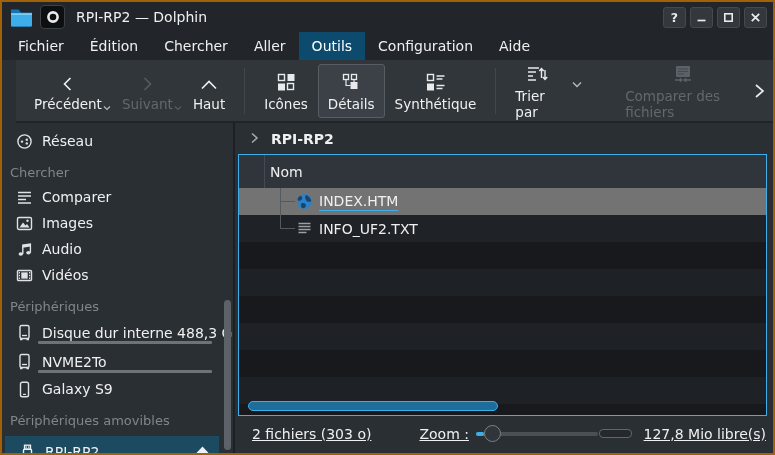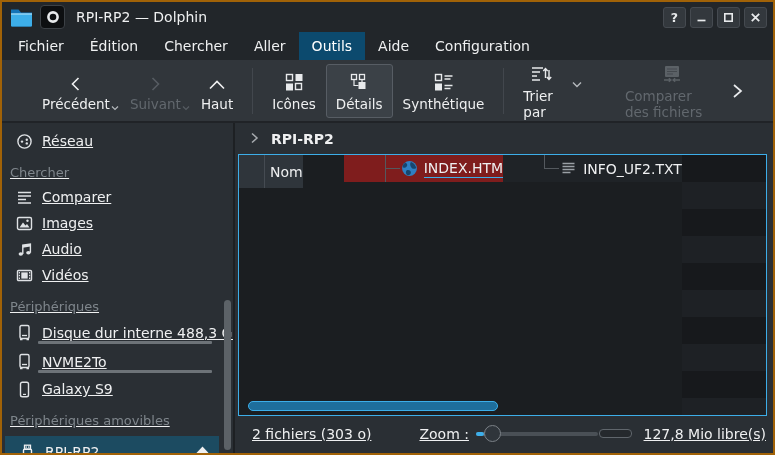--- a/index.html
+++ b/index.html
@@ -18,62 +18,62 @@
              display:flex; align-items:center; justify-content:center; margin-left:4px;
              font-size:12.5px; font-weight:bold; color:#e8eaec; }
 
   
   .menubar { height:28px; background:#22262a; display:flex; align-items:stretch; padding-left:3px; flex:none; }
   .menu-item { padding:0 13px; display:flex; align-items:center; font-size:14px; }
   .menu-item.active { background:#0c4a6e; color:#ffffff; }
 
   
   .toolbar { height:63px; background:#31363b; border-bottom:2px solid #202327; display:flex;
-             align-items:center; padding:0 24px; flex:none; }
+             align-items:center; padding:0 2px; flex:none;margin-left:14px; }
   .tool-btn { display:flex; flex-direction:column; align-items:center; justify-content:center;
               gap:4px; padding:5px 9px; font-size:13.5px; position:relative; border:1px solid transparent; }
   .tool-btn .ticon { height:22px; display:flex; align-items:flex-end; }
   .tool-btn.disabled { color:#62686e; }
   .tool-btn.selected { background:#3b4147; border:1px solid #575d64; border-radius:3px; }
   .btn-caret { position:absolute; right:0px; bottom:3px; }
   .tool-sep { width:1px; height:46px; background:#42474d; margin:0 9px; flex:none; }
   .row-caret { margin:0 4px 14px 2px; }
   .overflow { margin-left:auto; margin-right:4px; display:flex; }
 
   
   .main-body { flex:1; display:flex; min-height:0; }
 
   .sidebar { width:233px; flex:none; background:#2a2f34; border-right:2px solid #1d2023;
-             position:relative; padding-top:5px; font-size:14px; display:flex; flex-direction:column;text-decoration:underline; }
+             position:relative; padding-top:5px; font-size:14px; display:flex; flex-direction:column; }
   .side-item { height:26px; display:flex; align-items:center; flex:none; }
   .side-item .si { width:18px; margin:0 9px 0 13px; display:flex; justify-content:center; flex:none; }
   .side-section { height:24px; margin-top:6px; display:flex; align-items:center; padding-left:8px;
                   color:#7f868c; font-size:13px; flex:none; }
   .device { height:29px; position:relative; }
   .usage { position:absolute; left:36px; right:21px; bottom:3px; height:3px; background:#6d7378; border-radius:1px; }
   .usage-fill { height:100%; background:#3daee9; border-radius:1px; }
   .side-item.selected { background:#1c4b61; height:32px; margin:4px 14px 0 3px; }
   .eject { margin-left:auto; margin-right:8px; display:flex; }
   .side-scrollbar { position:absolute; right:2px; top:177px; width:7px; height:150px;
                     background:#5c6267; border-radius:3.5px; }
   .dev-label { white-space:nowrap; overflow:hidden; }
 
   
   .main-col { flex:1; display:flex; flex-direction:column; background:#2a2f34; min-width:0; }
   .breadcrumb { height:31px; flex:none; display:flex; align-items:center; padding-left:13px; gap:11px; }
   .crumb-text { font-weight:bold; font-size:14px; }
 
   .view { flex:1; margin:0 6px 0 3px; border:1px solid #3daee9; background:#1b1e21;
-          position:relative; display:flex; flex-direction:row; overflow:hidden; }
+          position:relative; display:flex; flex-direction:column; overflow:hidden; }
   .list-header { height:33px; flex:none; background:#2f353b; display:flex; align-items:center;
                  padding-left:31px; font-size:14px; position:relative; }
   .list-header::before { content:""; position:absolute; left:25px; top:0; bottom:0; width:1px; background:#454b52; }
   .file-row { height:27px; flex:none; display:flex; align-items:center; position:relative;
               padding-left:80px; font-size:14px; }
-  .file-row.shade-a { background:#7f1d1d;margin-left:41px; }
+  .file-row.shade-a { background:#737373; }
   .file-row.shade-b { background:#1f2327; }
   .tree-v, .tree-h { position:absolute; background:#54595e; }
   .tree-v { left:41px; width:1px; }
   .tree-h { top:13px; left:41px; width:15px; height:1px; }
   .file-icon { position:absolute; left:57px; top:5px; display:flex; }
   .link-selected { border-bottom:1px solid #3daee9; padding-bottom:1px; }
   .view-filler { flex:1; background:repeating-linear-gradient(to bottom,#17191c 0 27px,#1e2125 27px 54px); }
   .hscroll-thumb { position:absolute; left:9px; bottom:4px; width:250px; height:10px;
                    border:1px solid #3daee9; border-radius:5px; background:#1e6e9c; }
 
@@ -127,22 +127,22 @@
         </svg>
     </span>
   </div>
 
   <div class="menubar">
     <span class="menu-item">Fichier</span>
     <span class="menu-item">Édition</span>
     <span class="menu-item">Chercher</span>
     <span class="menu-item">Aller</span>
     <span class="menu-item active">Outils</span>
+    <span class="menu-item">Configuration</span>
     <span class="menu-item">Aide</span>
-    <span class="menu-item">Configuration</span>
   </div>
 
   <div class="toolbar">
     <div class="tool-btn" style="margin-left:6px;">
       <span class="ticon">
         <svg width="18" height="16" viewBox="0 0 18 16">
             <path d="M11.5 2 L5.5 8 L11.5 14" fill="none" stroke="#eff0f1" stroke-width="1.6"></path>
           </svg>
       </span>
       <span>Précédent</span>

